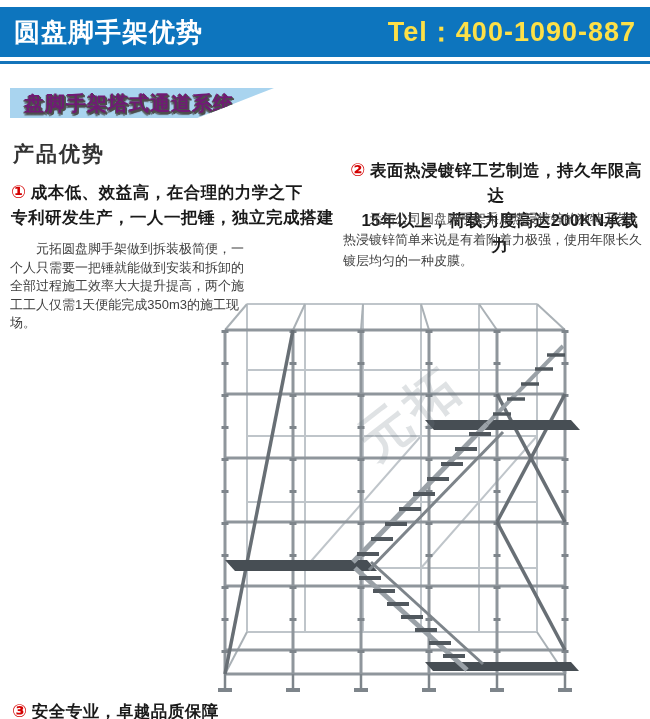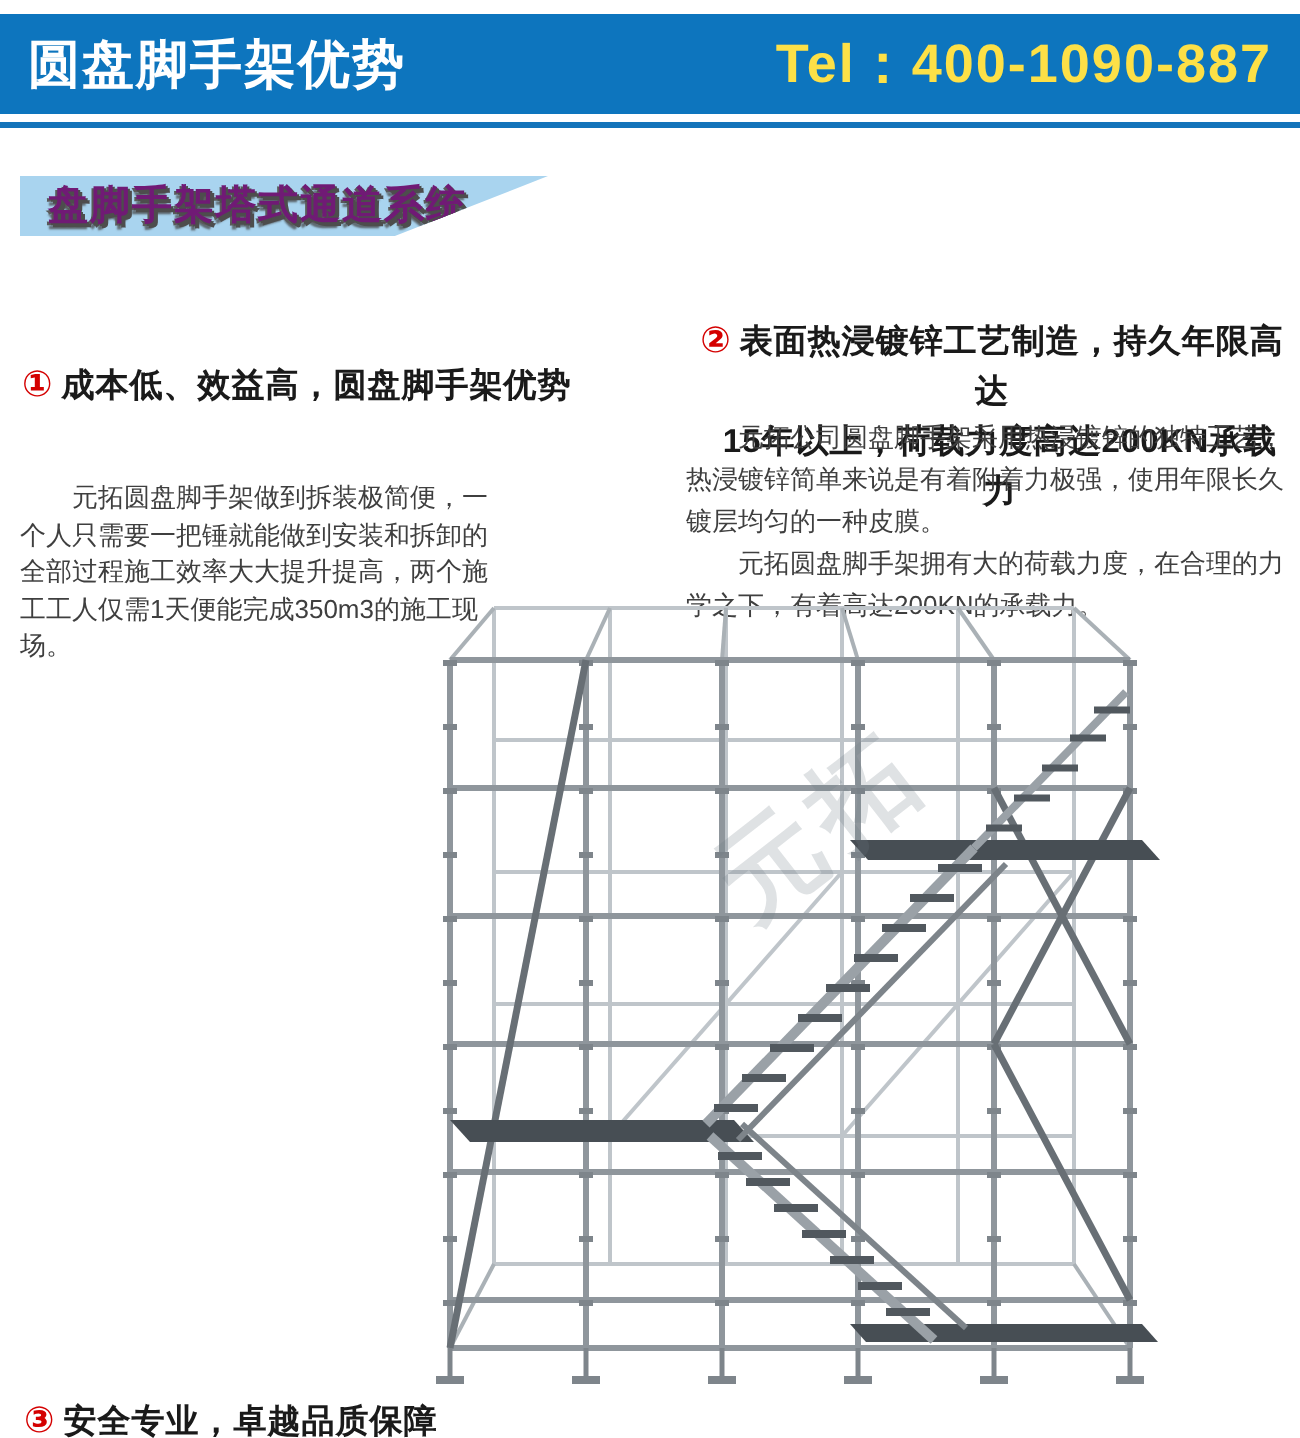--- a/index.html
+++ b/index.html
@@ -53,37 +53,38 @@
   <div class="hdr">
     <span class="hdr-title">圆盘脚手架优势</span>
     <span class="hdr-tel">Tel：400-1090-887</span>
   </div>
   <div class="rule"></div>
 
   <div class="ribbon">
     <span class="ribbon-label">盘脚手架塔式通道系统</span>
   </div>
 
+  <div class="sec-title">产品优势</div>
 
   <div class="adv-head adv1-head">
-    <div><span class="badge">①</span><span>成本低、效益高，圆盘脚手架优势</span></div>
+    <div><span class="badge">①</span><span>成本低、效益高，在合理的力学之下</span></div>
+    <div><span>专利研发生产，一人一把锤，独立完成搭建</span></div>
   </div>
 
   <div class="col-left">
     <p>元拓圆盘脚手架做到拆装极简便，一个人只需要一把锤就能做到安装和拆卸的全部过程施工效率大大提升提高，两个施工工人仅需1天便能完成350m3的施工现场。</p>
   </div>
 
   <div class="adv-head adv2-head">
     <div><span class="badge">②</span><span>表面热浸镀锌工艺制造，持久年限高达</span></div>
     <div class="l2"><span>15年以上，荷载力度高达200KN承载力</span></div>
   </div>
 
   <div class="col-right">
     <p>元拓公司圆盘脚手架采用热浸镀锌的独特工艺，热浸镀锌简单来说是有着附着力极强，使用年限长久镀层均匀的一种皮膜。</p>
-    <p>元拓圆盘脚手架拥有大的荷载力度，在合理的力学之下，有着高达200KN的承载力。</p>
   </div>
 
   <div class="pic">
     <svg viewBox="0 0 410 422" width="410" height="422">
 
       <g stroke="#bfc5ca" stroke-width="2">
         <line x1="62" y1="22" x2="62" y2="350"></line>
           <line x1="120" y1="22" x2="120" y2="350"></line>
         <line x1="178" y1="22" x2="178" y2="350"></line>
           <line x1="236" y1="22" x2="236" y2="350"></line>

